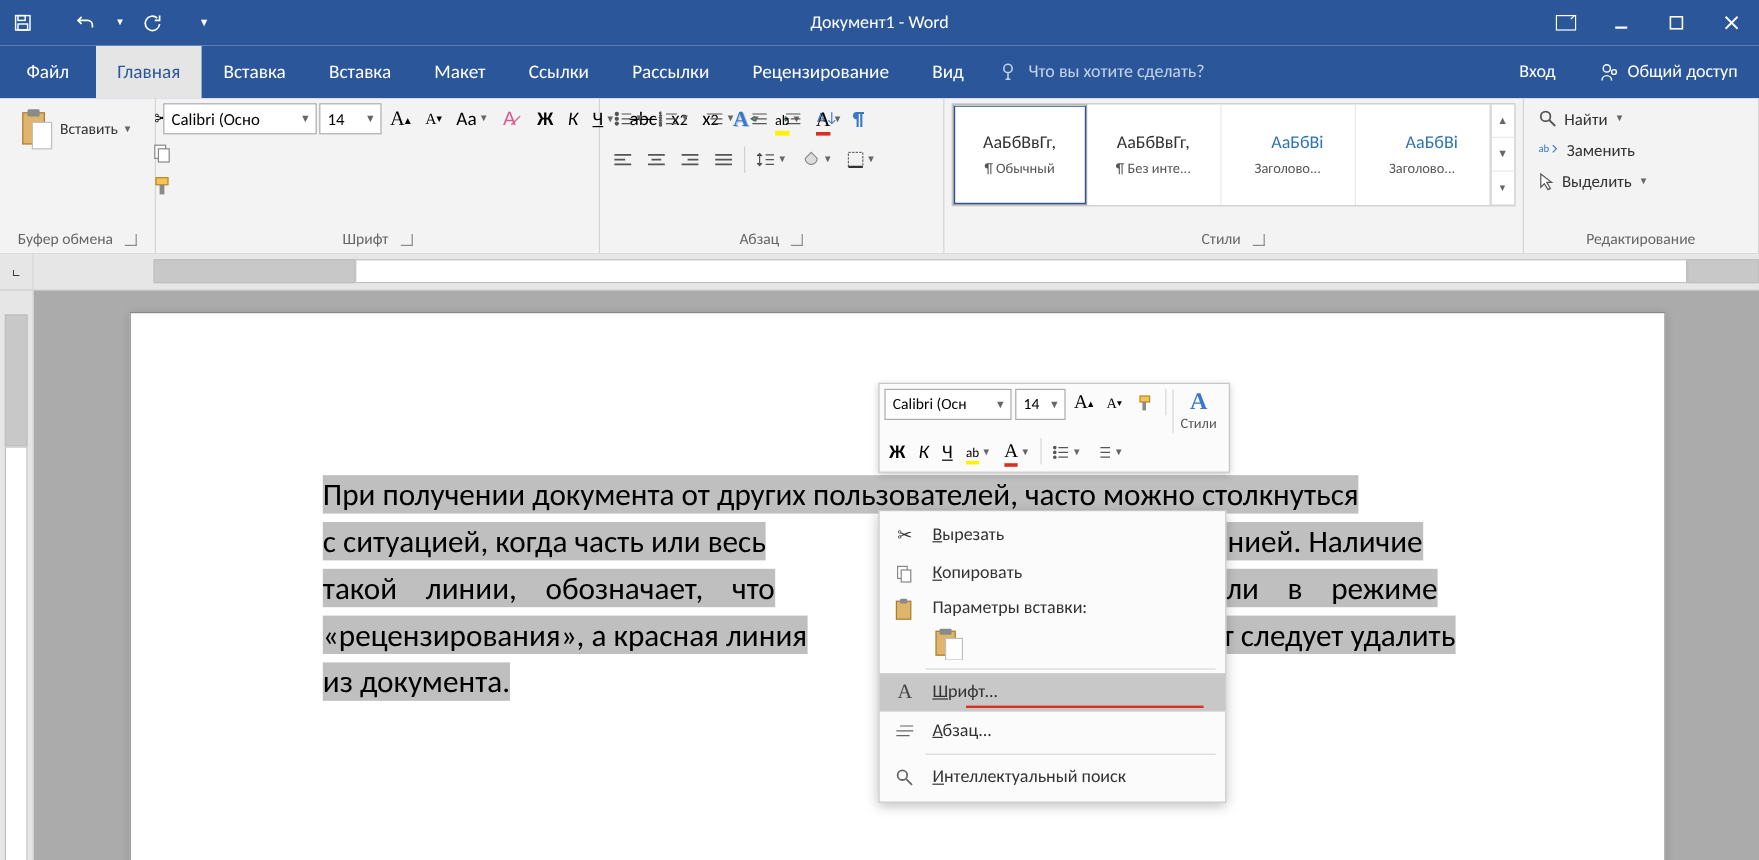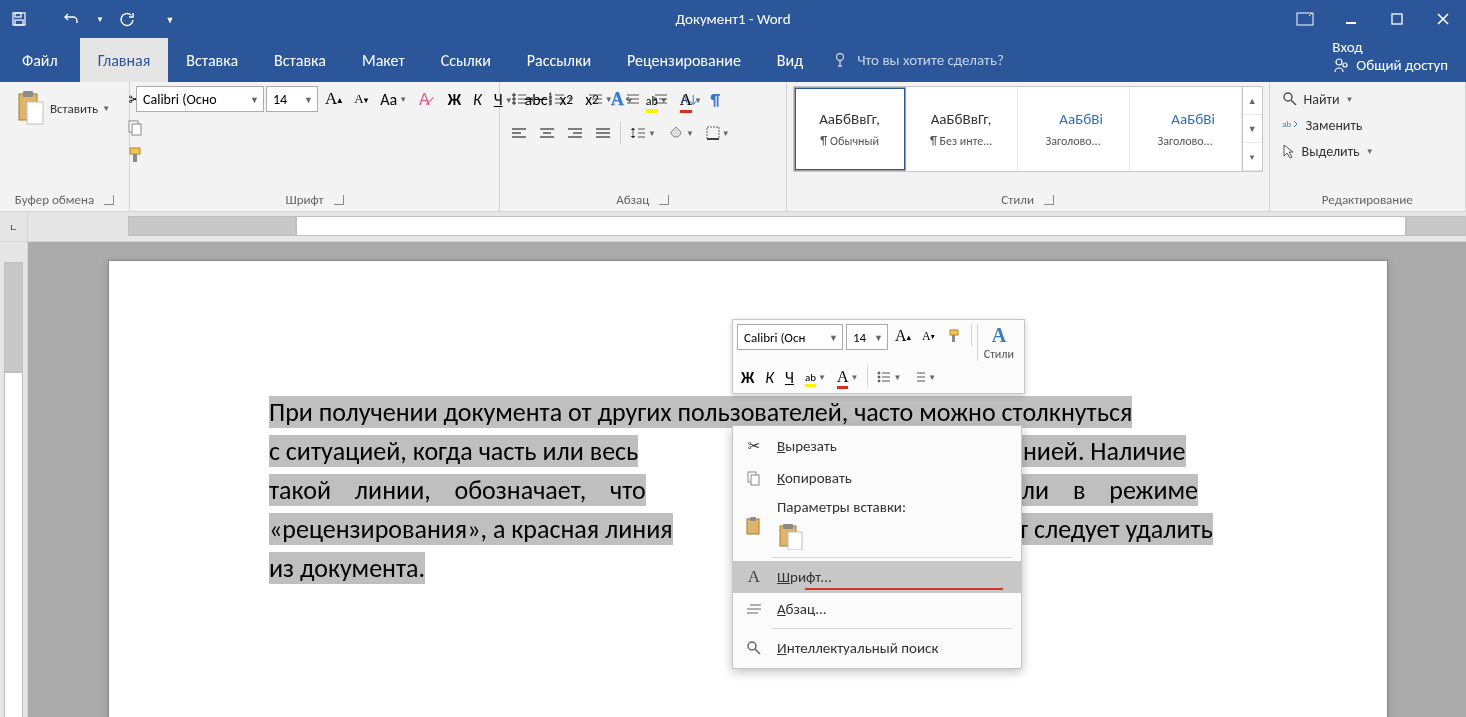--- a/index.html
+++ b/index.html
@@ -14,21 +14,21 @@
 .titlebar-title { position: absolute; left: 50%; transform: translateX(-50%); font-size: 15px; }
 .win-controls { margin-left: auto; display: flex; }
 .win-btn { width: 46px; height: 38px; display: flex; align-items: center; justify-content: center; color: #fff; font-size: 18px; }
 
 
 .tabsrow { background: #2b579a; height: 44px; display: flex; align-items: stretch; color: #fff; }
 .tab { padding: 0 18px; display: flex; align-items: center; font-size: 16px; cursor: pointer; }
 .tab.file { padding: 0 22px; }
 .tab.active { background: #e5e5e5; color: #2b579a; }
 .tell-me { display: flex; align-items: center; gap: 8px; color: #c4d4e9; margin-left: 12px; font-size: 15px; }
-.tabs-right { margin-left: auto; display: flex; align-items: flex-start; flex-direction: column; }
+.tabs-right { margin-left: auto; display: flex; align-items: center; }
 .signin { padding: 0 18px; font-size: 15px; display: flex; align-items: center; }
 .share { padding: 0 18px; font-size: 15px; display: flex; align-items: center; gap: 6px; }
 
 
 .ribbon { background: #f3f3f3; border-bottom: 1px solid #d4d4d4; display: flex; height: 130px; }
 .group { border-right: 1px solid #d4d4d4; padding: 4px 6px 2px; display: flex; flex-direction: column; }
 .group-body { flex: 1; display: flex; align-items: flex-start; gap: 4px; }
 .group-label { text-align: center; font-size: 13px; color: #666; padding: 2px 0; display: flex; align-items: center; justify-content: center; gap: 4px; }
 .launcher { width: 10px; height: 10px; border: 1px solid #8a8a8a; border-top: none; border-left: none; margin-left: 6px; }
 
@@ -547,21 +547,21 @@
     </div>
     <div class="ctx-item">
       <span class="ci-icon">
           <svg width="16" height="16">
             <rect x="2" y="2" width="8" height="10" fill="#fff" stroke="#888"></rect>
             <rect x="5" y="5" width="8" height="10" fill="#fff" stroke="#888"></rect>
           </svg>
         </span>
       <span><span class="under">К</span>опировать</span>
     </div>
-    <div class="ctx-item disabled" style="height:auto;padding-top:4px;align-items:center">
+    <div class="ctx-item disabled" style="height:auto;padding-top:4px;align-items:flex-start">
       <span class="ci-icon">
           <svg width="18" height="20">
             <rect x="2" y="3" width="12" height="15" fill="#deb56a" stroke="#a97b2a"></rect>
             <rect x="5" y="1" width="6" height="4" rx="1" fill="#8a8a8a"></rect>
           </svg>
         </span>
       <div>
         <div style="color:#333">Параметры вставки:</div>
         <div style="padding:6px 0 4px">
           <span class="pbtn"><svg width="26" height="28">

